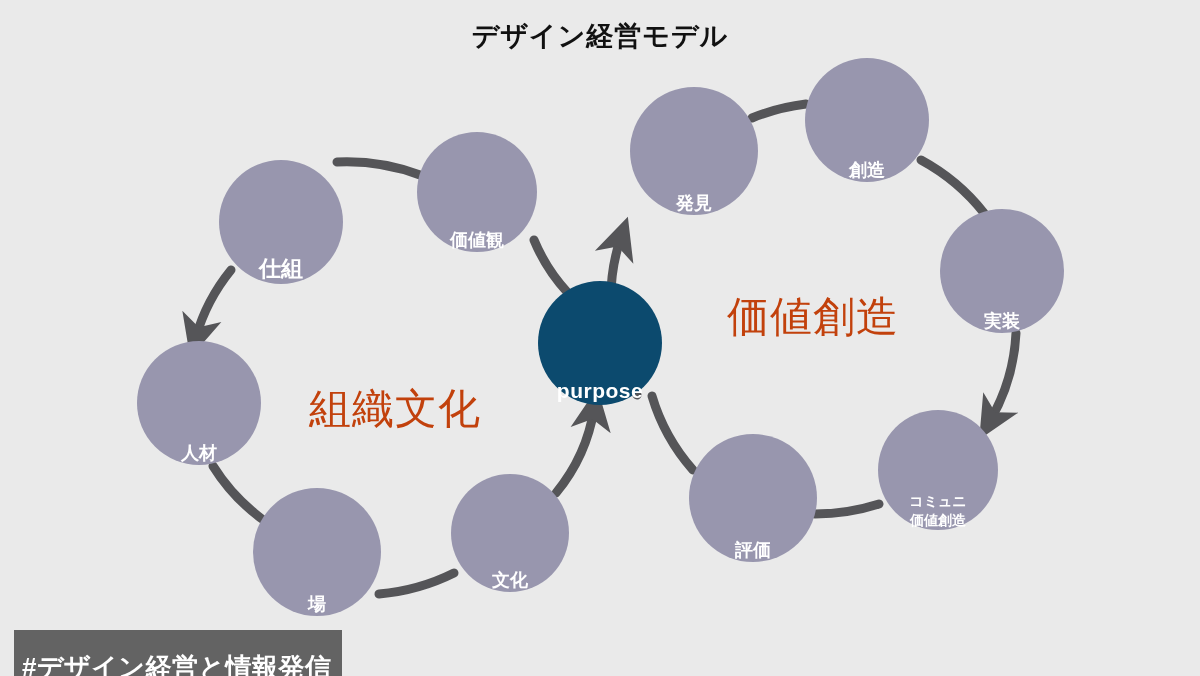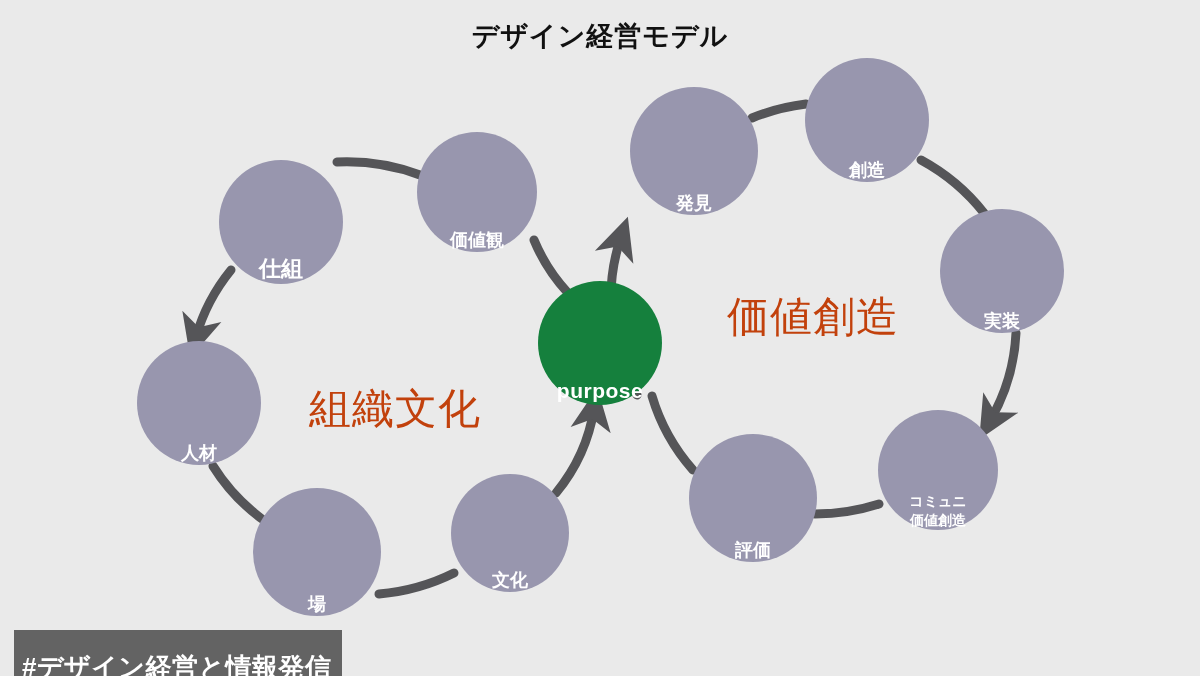--- a/index.html
+++ b/index.html
@@ -61,21 +61,21 @@
     color: #ffffff;
     font-weight: bold;
     box-sizing: border-box;
     line-height: 1.35;
   }
   .node-label {
     display: block;
     pointer-events: none;
   }
   #node-purpose {
-    background: #15803d;
+    background: #0c4a6e;
     color: #ffffff;
     font-size: 21px;
     letter-spacing: 0.5px;
   }
   #hashtag-badge {
     position: absolute;
     left: 14px;
     top: 630px;
     background: #636363;
     color: #ffffff;

